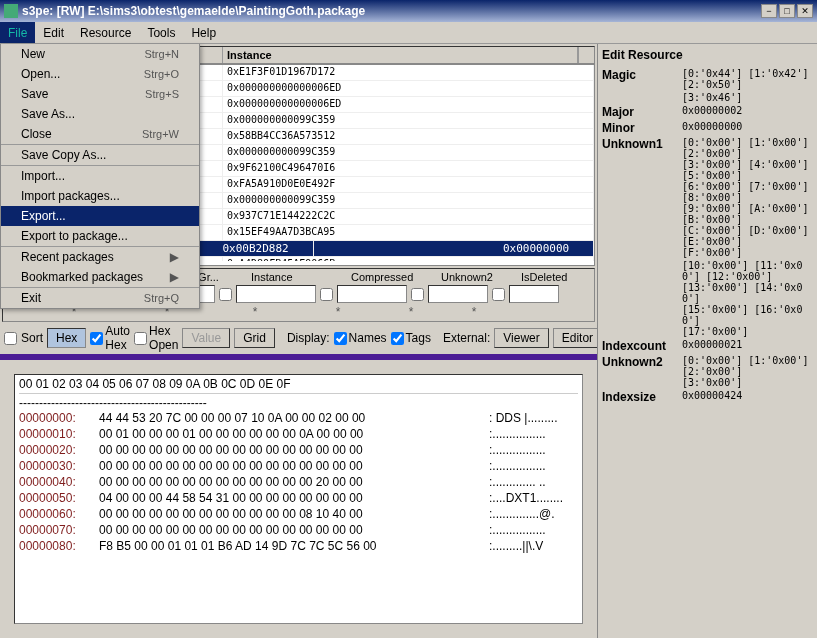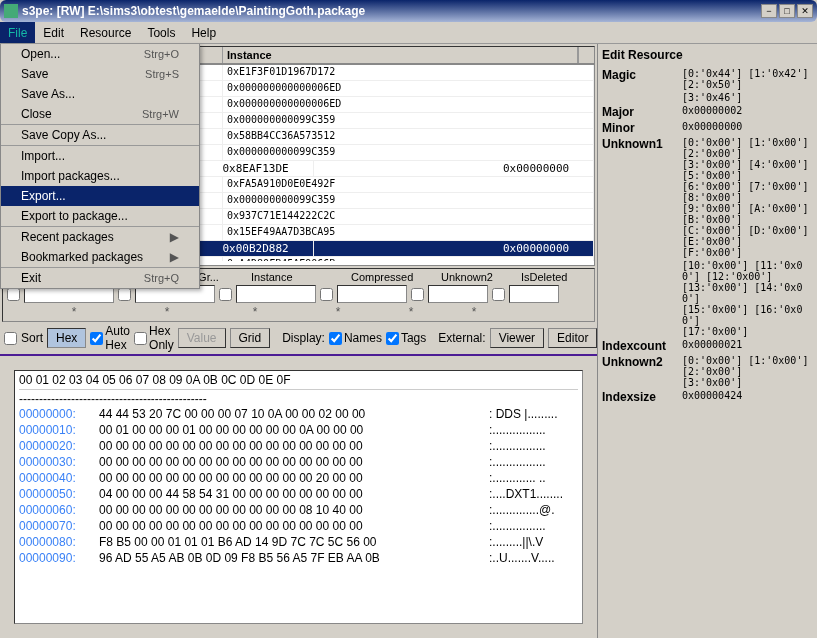--- a/index.html
+++ b/index.html
@@ -6,21 +6,20 @@
     body { background: #d4d0c8; width: 817px; height: 638px; overflow: hidden; }
 
     .title-bar {
       background: linear-gradient(to bottom, #0a246a, #a6b5d7);
       color: white;
       height: 22px;
       display: flex;
       align-items: center;
       padding: 0 4px;
       justify-content: space-between;
-      border-radius: 6px;
     }
     .title-bar-text { font-size: 11px; font-weight: bold; display: flex; align-items: center; gap: 4px; }
     .title-bar-icon { width: 14px; height: 14px; background: #4a7; display: inline-block; }
     .title-bar-buttons { display: flex; gap: 2px; }
     .title-btn {
       width: 16px; height: 14px; background: #d4d0c8; border: 1px solid #888;
       font-size: 9px; display: flex; align-items: center; justify-content: center; cursor: pointer;
       color: black;
     }
 
@@ -164,21 +163,21 @@
     .filter-input.del { width: 50px; }
     .filter-star-row { display: flex; align-items: center; gap: 2px; }
     .filter-star { width: 90px; text-align: center; font-size: 12px; color: #555; }
 
     
     .toolbar {
       display: flex;
       align-items: center;
       padding: 2px 4px;
       gap: 4px;
-      border-bottom: 2px solid #4c1d95;
+      border-bottom: 6px solid #4c1d95;
       background: #d4d0c8;
     }
     .toolbar-btn {
       padding: 2px 8px;
       background: #d4d0c8;
       border: 1px outset #888;
       cursor: pointer;
       font-size: 11px;
     }
     .toolbar-btn.active { background: #b0c4de; border: 1px inset #888; }
@@ -197,21 +196,21 @@
       font-size: 11px;
       padding: 2px 4px;
     }
     .hex-header {
       color: #000;
       border-bottom: 1px solid #ccc;
       margin-bottom: 2px;
       padding-bottom: 2px;
     }
     .hex-row { display: flex; white-space: pre; line-height: 16px; }
-    .hex-addr { color: #3b82f6; width: 80px; }
+    .hex-addr { color: #7f1d1d; width: 80px; }
     .hex-bytes { width: 390px; color: #000; }
     .hex-chars { color: #000; }
 
     
     .right-panel {
       width: 220px;
       border-left: 1px solid #888;
       overflow-y: auto;
       background: #d4d0c8;
       padding: 4px;
@@ -255,20 +254,24 @@
   <div class="menu-item">
     <span>Tools</span>
   </div>
   <div class="menu-item">
     <span>Help</span>
   </div>
 </div>
 
 <div class="dropdown-overlay">
   <div class="dropdown-item">
+    <span>New</span>
+    <span class="shortcut">Strg+N</span>
+  </div>
+  <div class="dropdown-item">
     <span>Open...</span>
     <span class="shortcut">Strg+O</span>
   </div>
   <div class="dropdown-item">
     <span>Save</span>
     <span class="shortcut">Strg+S</span>
   </div>
   <div class="dropdown-item">
     <span>Save As...</span>
     <span class="shortcut"></span>
@@ -354,20 +357,21 @@
           <div class="table-row-item">
     <div class="td tag-col">ODL</div>
     <div class="td type-col">0x0661293</div>
     <div class="td group-col">0x00000001</div>
     <div class="td instance-col">0x000000000099C359</div>
   </div>
           <div class="table-row-item">
     <div class="td tag-col">RIG</div>
     <div class="td type-col">0x8EAF13DE</div>
     <div class="td group-col">0x00000000</div>
+    <div class="td instance-col">0x9F62100C496470I6</div>
   </div>
           <div class="table-row-item">
     <div class="td tag-col">TPT</div>
     <div class="td type-col">0xD382BF57</div>
     <div class="td group-col">0x00000000</div>
     <div class="td instance-col">0xFA5A910D0E0E492F</div>
   </div>
           <div class="table-row-item">
     <div class="td tag-col">LOD</div>
     <div class="td type-col">0x01D10F34</div>
@@ -445,21 +449,21 @@
       <span>Sort</span>
       <div class="toolbar-btn active">
         <span>Hex</span>
       </div>
       <div class="toolbar-check">
         <input type="checkbox" checked="" style="">
         <span>Auto Hex</span>
       </div>
       <div class="toolbar-check">
         <input type="checkbox" style="">
-        <span>Hex Only</span>
+        <span>Hex Open</span>
       </div>
       <div class="toolbar-btn disabled">
         <span>Value</span>
       </div>
       <div class="toolbar-btn">
         <span>Grid</span>
       </div>
       <div class="toolbar-sep"></div>
       <span>Display:</span>
       <div class="toolbar-check">
@@ -487,21 +491,20 @@
       <div id="hex-rows">
           <div class="hex-row"><span class="hex-addr">00000000:</span><span class="hex-bytes">44 44 53 20 7C 00 00 00 07 10 0A 00 00 02 00 00 </span><span class="hex-chars">: DDS |.........</span></div>
           <div class="hex-row"><span class="hex-addr">00000010:</span><span class="hex-bytes">00 01 00 00 00 01 00 00 00 00 00 00 0A 00 00 00 </span><span class="hex-chars">:................</span></div>
           <div class="hex-row"><span class="hex-addr">00000020:</span><span class="hex-bytes">00 00 00 00 00 00 00 00 00 00 00 00 00 00 00 00 </span><span class="hex-chars">:................</span></div>
           <div class="hex-row"><span class="hex-addr">00000030:</span><span class="hex-bytes">00 00 00 00 00 00 00 00 00 00 00 00 00 00 00 00 </span><span class="hex-chars">:................</span></div>
           <div class="hex-row"><span class="hex-addr">00000040:</span><span class="hex-bytes">00 00 00 00 00 00 00 00 00 00 00 00 00 20 00 00 </span><span class="hex-chars">:............. ..</span></div>
           <div class="hex-row"><span class="hex-addr">00000050:</span><span class="hex-bytes">04 00 00 00 44 58 54 31 00 00 00 00 00 00 00 00 </span><span class="hex-chars">:....DXT1........</span></div>
           <div class="hex-row"><span class="hex-addr">00000060:</span><span class="hex-bytes">00 00 00 00 00 00 00 00 00 00 00 00 08 10 40 00 </span><span class="hex-chars">:..............@.</span></div>
           <div class="hex-row"><span class="hex-addr">00000070:</span><span class="hex-bytes">00 00 00 00 00 00 00 00 00 00 00 00 00 00 00 00 </span><span class="hex-chars">:................</span></div>
           <div class="hex-row"><span class="hex-addr">00000080:</span><span class="hex-bytes">F8 B5 00 00 01 01 01 B6 AD 14 9D 7C 7C 5C 56 00 </span><span class="hex-chars">:.........||\.V</span></div>
-          <div class="hex-row"><span class="hex-addr">00000090:</span><span class="hex-bytes">96 AD 55 A5 AB 0B 0D 09 F8 B5 56 A5 7F EB AA 0B </span><span class="hex-chars">:..U.......V.....</span></div>
         </div>
     </div>
 
   </div>
 
   <div class="right-panel" id="right-panel">
     <div style="font-weight:bold; margin-bottom:6px; font-size:12px;">Edit Resource</div>
   <div class="prop-row">
         <span class="prop-label">Magic</span>
         <span class="prop-value">[0:'0x44'] [1:'0x42'] [2:'0x50']</span>

